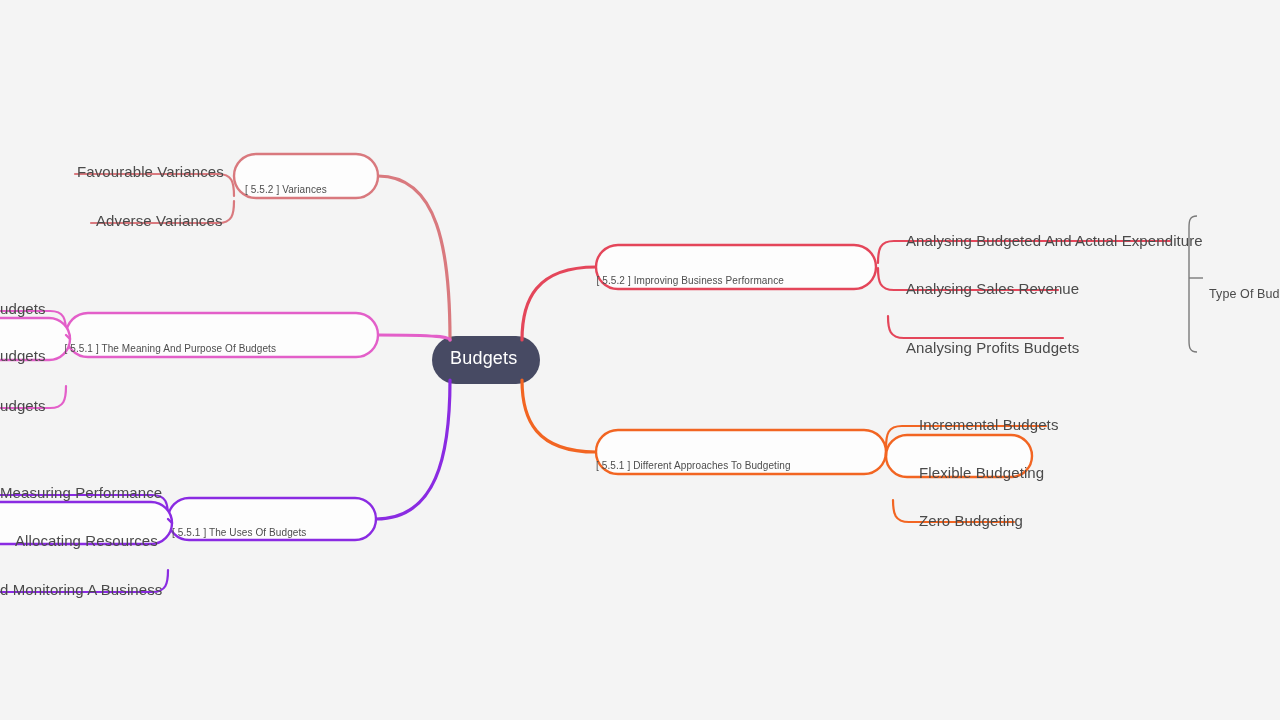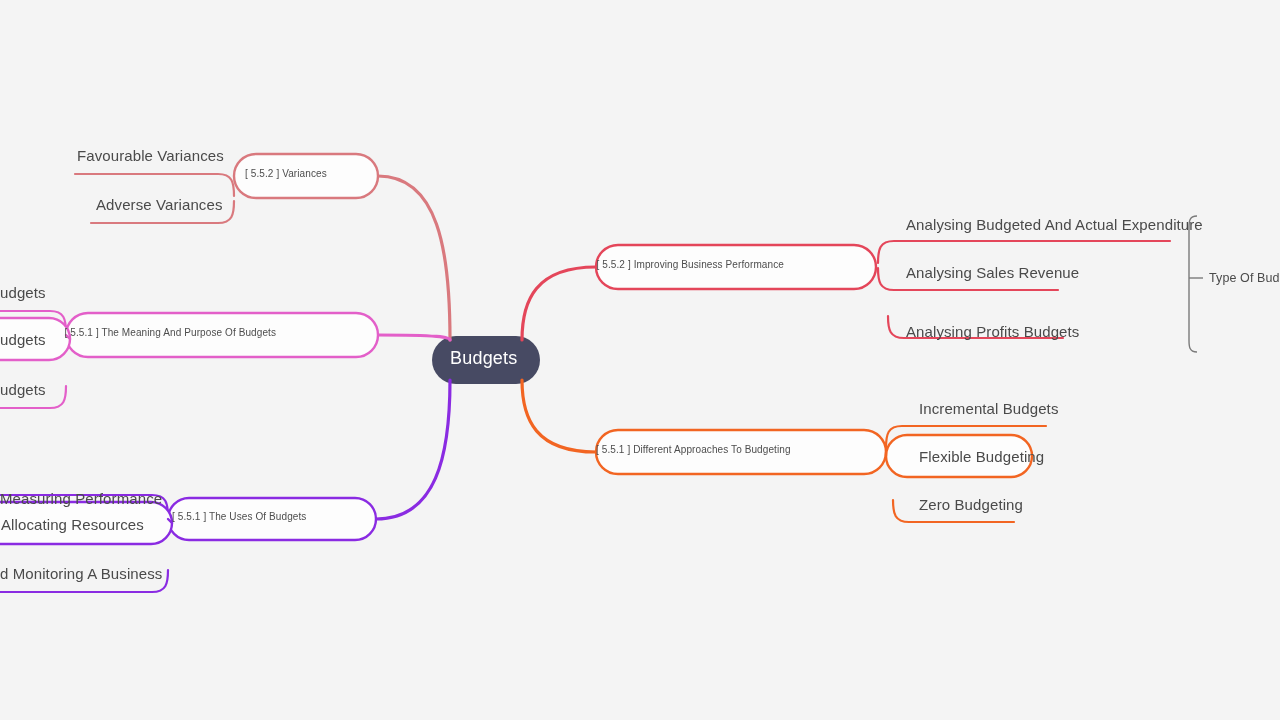--- a/index.html
+++ b/index.html
@@ -22,20 +22,21 @@
     height: 720px;
   }
   .node-label {
     position: absolute;
     white-space: nowrap;
     color: #4a4a4a;
     font-size: 15.5px;
     letter-spacing: 0.1px;
     line-height: 1;
     font-family: "Liberation Sans", sans-serif;
+    margin-top: 16px;
   }
   .branch-label {
     font-size: 10px;
     color: #4d4d4d;
   }
   .leaf-label {
     font-size: 15px;
     color: #4a4a4a;
   }
   .root-label {
@@ -90,22 +91,22 @@
 <div id="labels">
     <div class="root-label" style="left: 450px; top: 348px;">Budgets</div>
     <div class="node-label branch-label" style="left: 245px; top: 168.5px;">[ 5.5.2 ] Variances</div>
     <div class="node-label leaf-label" style="left: 77px; top: 148px;">Favourable Variances</div>
     <div class="node-label leaf-label" style="left: 96px; top: 197px; text-align: center;">Adverse Variances</div>
     <div class="node-label branch-label" style="left: 64.5px; top: 327.5px;">[ 5.5.1 ] The Meaning And Purpose Of Budgets</div>
     <div class="node-label leaf-label" style="left: 0px; top: 285px;">udgets</div>
     <div class="node-label leaf-label" style="left: 0px; top: 332px;">udgets</div>
     <div class="node-label leaf-label" style="left: 0px; top: 382px;">udgets</div>
     <div class="node-label branch-label" style="left: 172px; top: 511.5px;">[ 5.5.1 ] The Uses Of Budgets</div>
-    <div class="node-label leaf-label" style="left: 0px; top: 491px;">Measuring Performance</div>
-    <div class="node-label leaf-label" style="left: 1px; top: 517px; text-align: right;">Allocating Resources</div>
+    <div class="node-label leaf-label" style="left: 0px; top: 469px;">Measuring Performance</div>
+    <div class="node-label leaf-label" style="left: 15px; top: 517px; text-align: right;">Allocating Resources</div>
     <div class="node-label leaf-label" style="left: 0px; top: 566px;">d Monitoring A Business</div>
     <div class="node-label branch-label" style="left: 596.5px; top: 259.5px;">[ 5.5.2 ] Improving Business Performance</div>
     <div class="node-label leaf-label" style="left: 906px; top: 217px;">Analysing Budgeted And Actual Expenditure</div>
     <div class="node-label leaf-label" style="left: 906px; top: 265px;">Analysing Sales Revenue</div>
     <div class="node-label leaf-label" style="left: 906px; top: 324px;">Analysing Profits Budgets</div>
     <div class="node-label branch-label" style="left: 596px; top: 444.5px;">[ 5.5.1 ] Different Approaches To Budgeting</div>
     <div class="node-label leaf-label" style="left: 919px; top: 401px;">Incremental Budgets</div>
     <div class="node-label leaf-label" style="left: 919px; top: 449px;">Flexible Budgeting</div>
     <div class="node-label leaf-label" style="left: 919px; top: 497px;">Zero Budgeting</div>
     <div class="node-label bracket-label" style="left: 1209px; top: 272px;">Type Of Budge</div>

